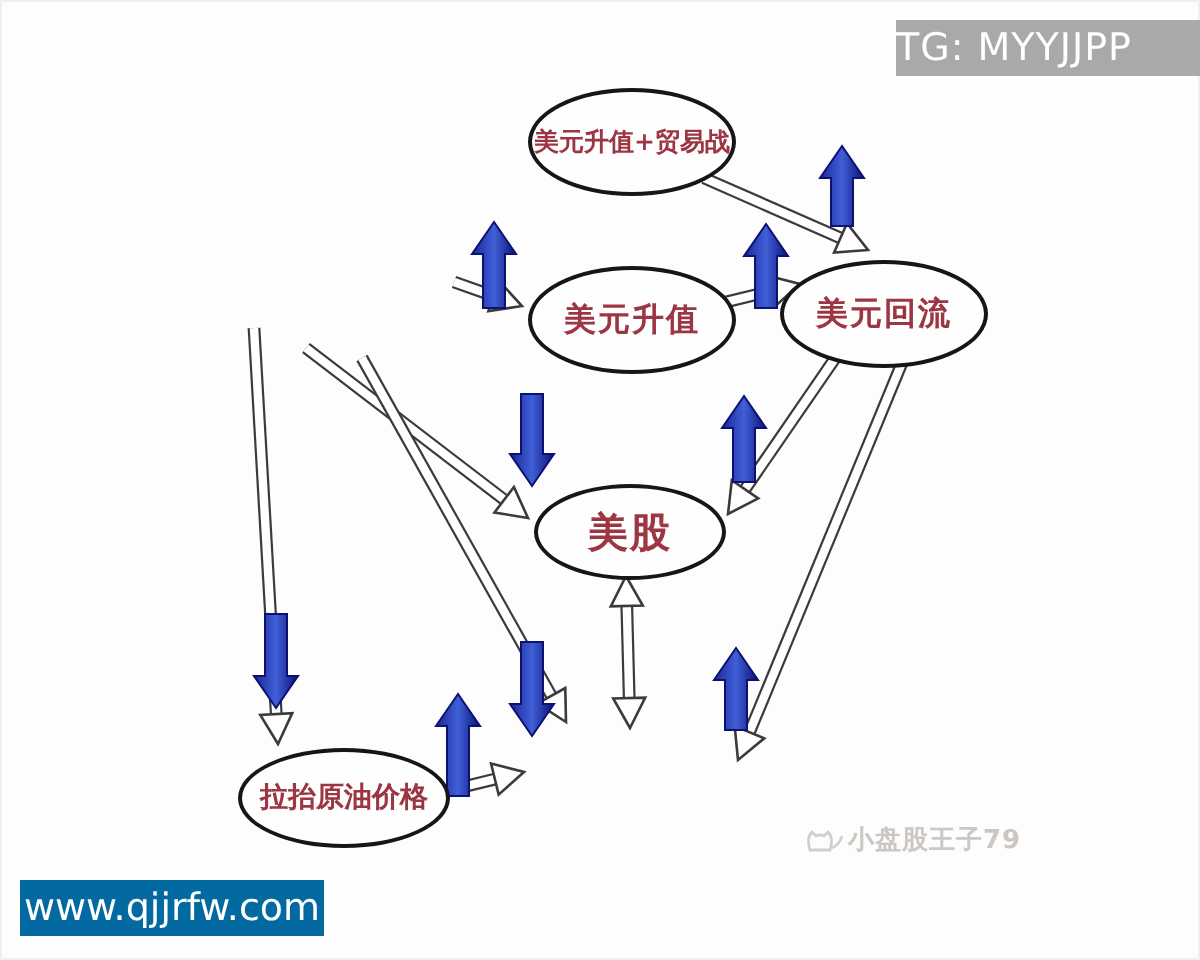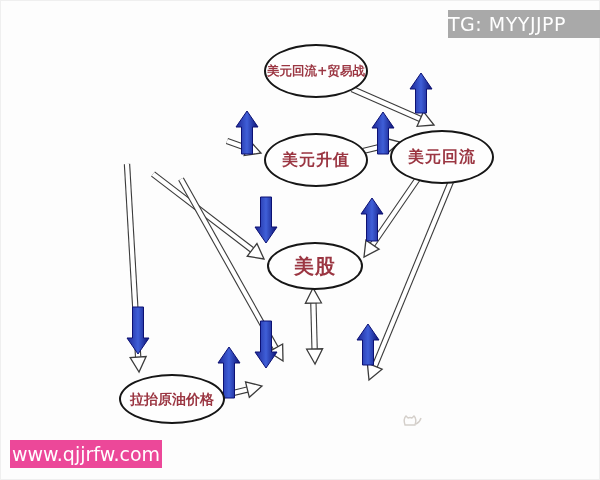--- a/index.html
+++ b/index.html
@@ -16,21 +16,21 @@
   .node-rate_hike  {left:129px;top:131px;width:100px;height:48px;font-size:22px;}
   .node-usd_up     {left:264px;top:133px;width:100px;height:50px;font-size:16px;}
   .node-usd_reflow {left:390px;top:130px;width:100px;height:50px;font-size:16px;}
   .node-us_stocks  {left:267px;top:242px;width:92px; height:44px;font-size:20px;}
   .node-oil        {left:119px;top:374px;width:102px;height:46px;font-size:14px;letter-spacing:0;}
   .node-economy    {left:265px;top:366px;width:100px;height:46px;font-size:16px;}
   .tg-badge{position:absolute;z-index:3;left:448px;top:10px;width:152px;height:28px;
         background:#a9a9a9;color:#ffffff;font-size:19px;display:flex;align-items:center;
         padding-left:0;box-sizing:border-box;letter-spacing:0.5px;}
   .url-watermark{position:absolute;z-index:3;left:10px;top:440px;width:152px;height:28px;
-        background:#ec4899;color:#ffffff;font-size:19px;display:flex;align-items:center;
+        background:#0369a1;color:#ffffff;font-size:19px;display:flex;align-items:center;
         justify-content:center;box-sizing:border-box;}
   .brand-watermark{position:absolute;z-index:3;left:402px;top:411px;height:18px;
         color:#ccc7c2;font-size:13px;font-weight:700;display:flex;align-items:center;gap:2px;
         letter-spacing:0.5px;}
   .mascot{display:inline-flex;align-items:center;}
 </style>
 </head>
 <body>
 
 <div id="stage">
@@ -116,29 +116,30 @@
              L 218 363 L 223.5 363 L 223.5 398
              L 234.5 398 L 234.5 363 L 240 363 Z" fill="url(#bluegrad)" stroke="#0c1173" stroke-width="1"></path>
       <path d="M 266 368
              L 255 352 L 260.5 352 L 260.5 321
              L 271.5 321 L 271.5 352 L 277 352 Z" fill="url(#bluegrad)" stroke="#0c1173" stroke-width="1"></path>
       <path d="M 368 324
              L 357 340 L 362.5 340 L 362.5 365
              L 373.5 365 L 373.5 340 L 379 340 Z" fill="url(#bluegrad)" stroke="#0c1173" stroke-width="1"></path>
     </svg>
 
-  <div class="node node-boom">美元回流+贸易战</div>
+  <div class="node node-boom">美元升值+贸易战</div>
   <div class="node node-usd_reflow">美元回流</div>
   <div class="node node-usd_up">美元升值</div>
   <div class="node node-us_stocks">美股</div>
   <div class="node node-oil">拉抬原油价格</div>
 
   <div class="tg-badge">TG: MYYJJPP</div>
   <div class="url-watermark">www.qjjrfw.com</div>
   <div class="brand-watermark">
     <span class="mascot">
       <svg width="20" height="14" viewBox="0 0 20 14">
         <path d="M3 12 Q1 6 4 3 L6 5 Q8 4 10 5 L12 3 Q15 6 13 12 Z" fill="none" stroke="#d4cfca" stroke-width="1.4"></path>
         <path d="M14 11 Q18 9 19 5" fill="none" stroke="#d4cfca" stroke-width="1.4"></path>
       </svg>
     </span>
+    <span>小盘股王子79</span>
   </div>
 </div>
 
 </body></html>

